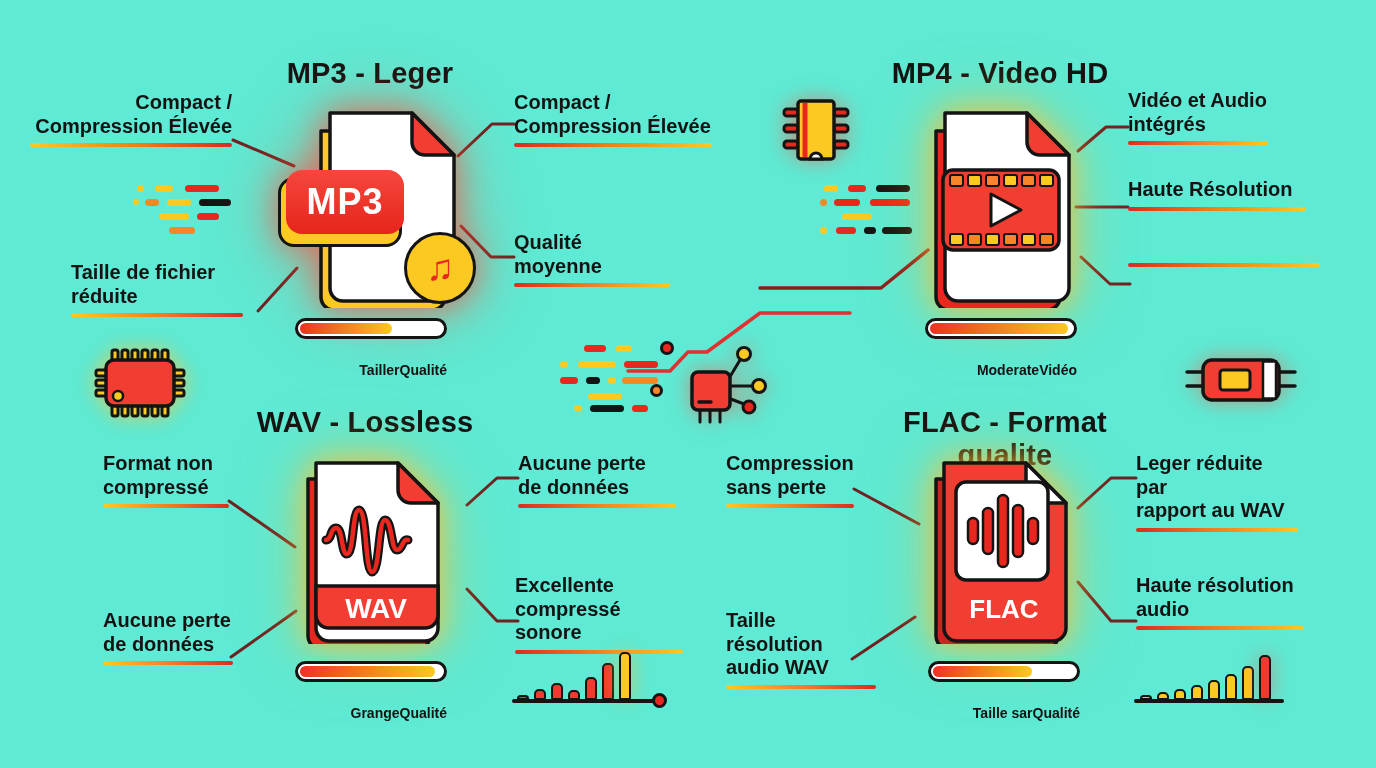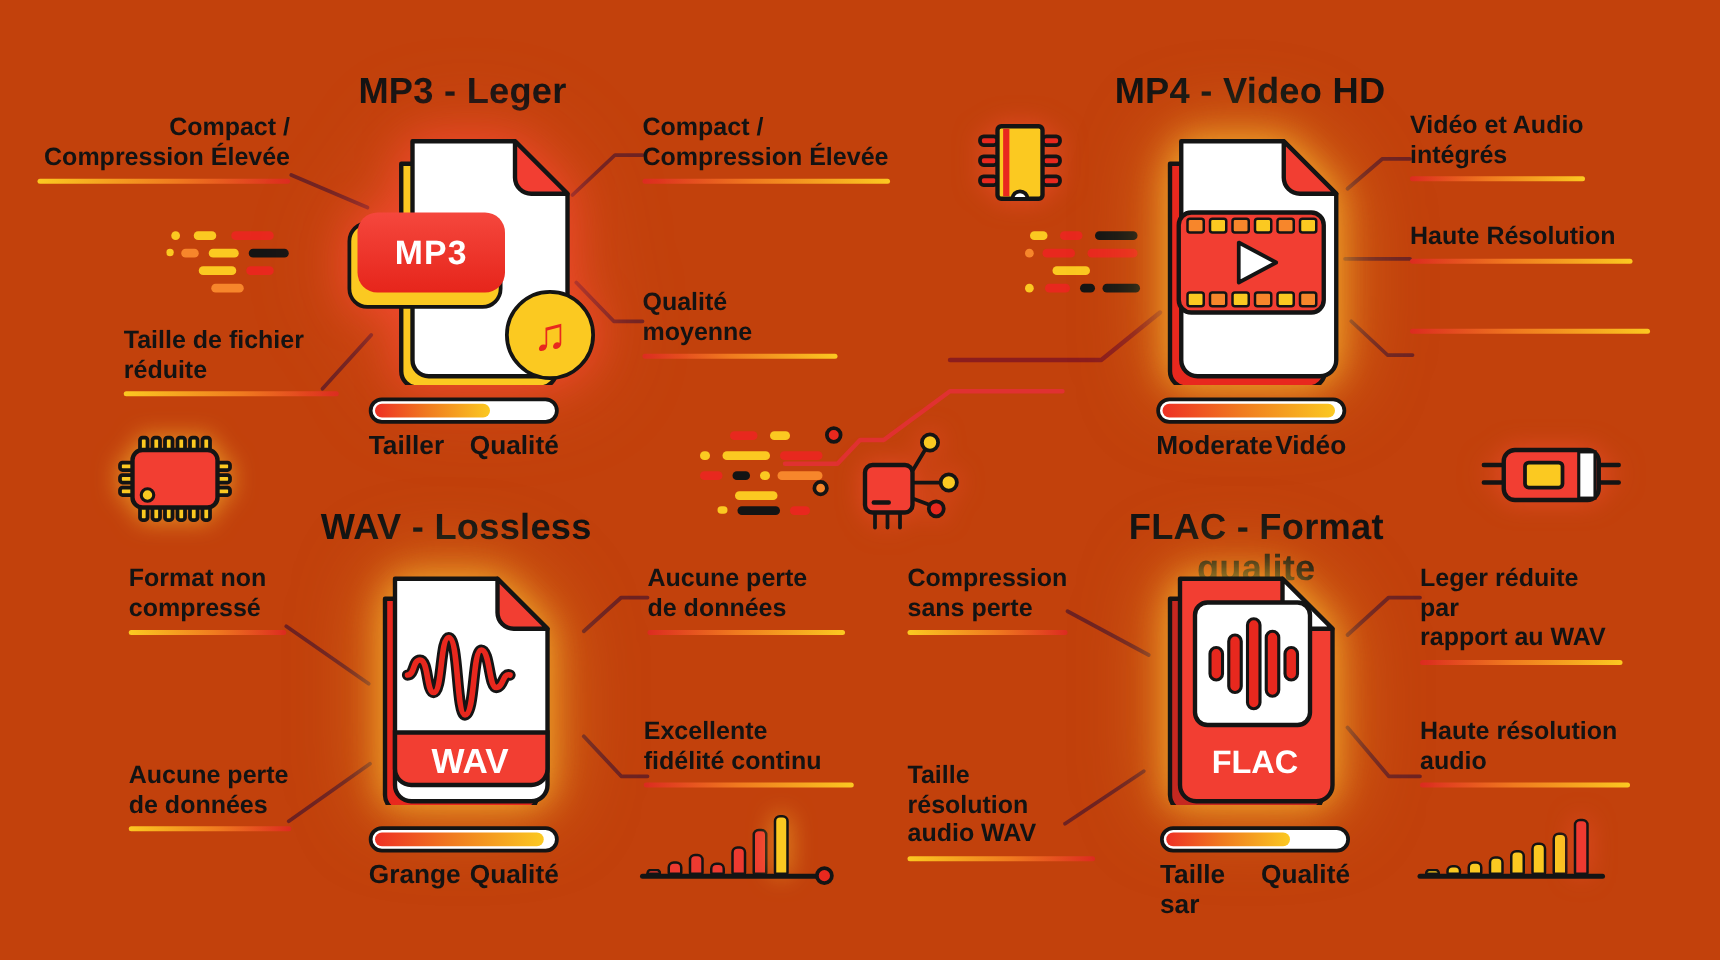--- a/index.html
+++ b/index.html
@@ -1,37 +1,37 @@
 <!DOCTYPE html>
 <html><head>
 <meta charset="utf-8">
 <style>
   html,body{margin:0;padding:0;background:#fff;}
-  .canvas{position:relative;width:1376px;height:768px;background:#c2410c;overflow:hidden;
+  .canvas{position:relative;width:1376px;height:768px;background:#5eead4;overflow:hidden;
           font-family:"Liberation Sans","DejaVu Sans",sans-serif;color:#131313;}
   .abs{position:absolute;}
   .title{font-size:29px;font-weight:800;text-align:center;letter-spacing:.2px;}
   .label{position:absolute;}
   .label-text{font-size:20px;font-weight:700;line-height:1.18;white-space:pre-line;}
   .label.alignR .label-text{text-align:right;}
   .underline{height:4px;border-radius:2px;margin-top:5px;}
   .ul-LR{background:linear-gradient(90deg,#FBC921,#F07A1F 55%,#DC2B20);}
   .ul-RL{background:linear-gradient(90deg,#DC2B20,#F07A1F 45%,#FBC921);}
   .meter{position:absolute;height:21px;border:3px solid #141414;border-radius:13px;background:#fff;padding:2px;box-sizing:border-box;}
   .meter-fill{height:100%;border-radius:8px;background:linear-gradient(90deg,#EE3024,#F07A1F 45%,#FBC921);}
-  .meter-labels{position:absolute;display:flex;justify-content:space-between;font-size:21px;font-weight:700;}
+  .meter-labels{position:absolute;display:flex;justify-content:flex-end;font-size:14px;font-weight:700;margin-top:17px;}
   .filecard{position:absolute;}
   .glow-red{filter:drop-shadow(0 0 16px rgba(255,70,55,.65)) drop-shadow(0 0 34px rgba(255,90,60,.45));}
   .glow-yellow{filter:drop-shadow(0 0 14px rgba(252,190,50,.75)) drop-shadow(0 0 30px rgba(252,190,50,.5));}
   .glow-soft-red{filter:drop-shadow(0 0 10px rgba(255,80,60,.55));}
   .glow-soft-yellow{filter:drop-shadow(0 0 10px rgba(252,190,50,.7));}
   .badge{position:absolute;border-radius:16px;}
   .badge .back{position:absolute;left:-8px;top:7px;width:100%;height:100%;background:#FBC921;border:3px solid #141414;border-radius:16px;}
   .badge .front{position:absolute;left:0;top:0;width:100%;height:100%;background:linear-gradient(180deg,#F5473D,#E6251B);
-    border-radius:16px;display:flex;align-items:center;justify-content:center;color:#fff;font-weight:800;font-size:27px;letter-spacing:1px;}
+    border-radius:16px;display:flex;align-items:center;justify-content:center;color:#fff;font-weight:800;font-size:36px;letter-spacing:1px;}
   .notecircle{position:absolute;border-radius:50%;background:#FBC921;border:3.5px solid #141414;display:flex;align-items:center;justify-content:center;}
   .note{color:#E8281E;font-size:37px;line-height:1;transform:translateY(-1px);}
   .minichart{position:absolute;display:flex;align-items:flex-end;gap:5px;}
   .mini-bar{width:12px;border:2.5px solid #141414;border-radius:5px 5px 2px 2px;box-sizing:border-box;}
   .axis{position:absolute;height:4px;background:#141414;border-radius:2px;}
   .dot{position:absolute;border-radius:50%;border:3px solid #141414;box-sizing:border-box;}
   svg{display:block;}
 </style>
 </head>
 <body>
@@ -62,21 +62,21 @@
     </g>
   </svg>
 
   <div class="abs title" style="left:240px;top:57px;width:260px">MP3 - Leger</div>
 
   <div class="label alignR" style="left:30px;top:91px;width:202px">
     <div class="label-text">Compact /
 Compression Élevée</div>
     <div class="underline ul-LR"></div>
   </div>
-  <div class="label" style="left:99px;top:261px;width:172px">
+  <div class="label" style="left:71px;top:261px;width:172px">
     <div class="label-text">Taille de fichier
 réduite</div>
     <div class="underline ul-LR"></div>
   </div>
   <div class="label" style="left:514px;top:91px;width:198px">
     <div class="label-text">Compact /
 Compression Élevée</div>
     <div class="underline ul-RL"></div>
   </div>
   <div class="label" style="left:514px;top:231px;width:156px">
@@ -290,21 +290,21 @@
 de données</div>
     <div class="underline ul-LR"></div>
   </div>
   <div class="label" style="left:518px;top:452px;width:158px">
     <div class="label-text">Aucune perte
 de données</div>
     <div class="underline ul-RL"></div>
   </div>
   <div class="label" style="left:515px;top:574px;width:168px">
     <div class="label-text">Excellente
-fidélité continu</div>
+compressé sonore</div>
     <div class="underline ul-RL"></div>
   </div>
 
   <div class="filecard glow-yellow" style="left:300px;top:458px;width:152px;height:188px">
     <svg width="152" height="186" viewBox="0 0 152 186">
       <path d="M16 13 h82 l40 40 v117 a13 13 0 0 1 -13 13 H29 a13 13 0 0 1 -13 -13 z" transform="translate(-8,8)" fill="#E8281E" stroke="#141414" stroke-width="3.5" stroke-linejoin="round"></path>
       <path d="M16 5 h82 l40 40 v125 a13 13 0 0 1 -13 13 H29 a13 13 0 0 1 -13 -13 z" fill="#fff" stroke="#141414" stroke-width="3.5" stroke-linejoin="round"></path>
       <path d="M98 5 v27 a13 13 0 0 0 13 13 h27 z" fill="#F23E32" stroke="#141414" stroke-width="3.5" stroke-linejoin="round"></path>
       <g>
         <path d="M26 82 c6 0 4 -12 10 -12 c7 0 5 26 11 26 c7 0 5 -44 12 -44 c8 0 6 62 13 62 c8 0 6 -52 13 -52 c7 0 6 30 12 30 c6 0 5 -12 11 -10" fill="none" stroke="#141414" stroke-width="9" stroke-linecap="round"></path>

